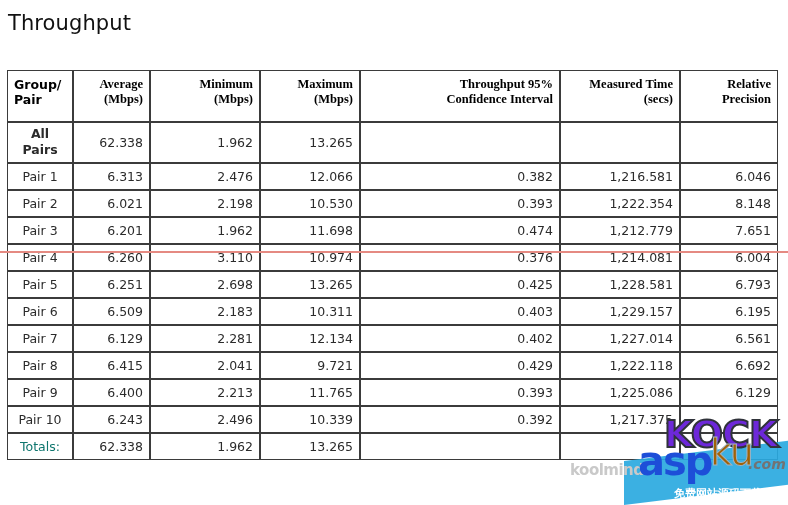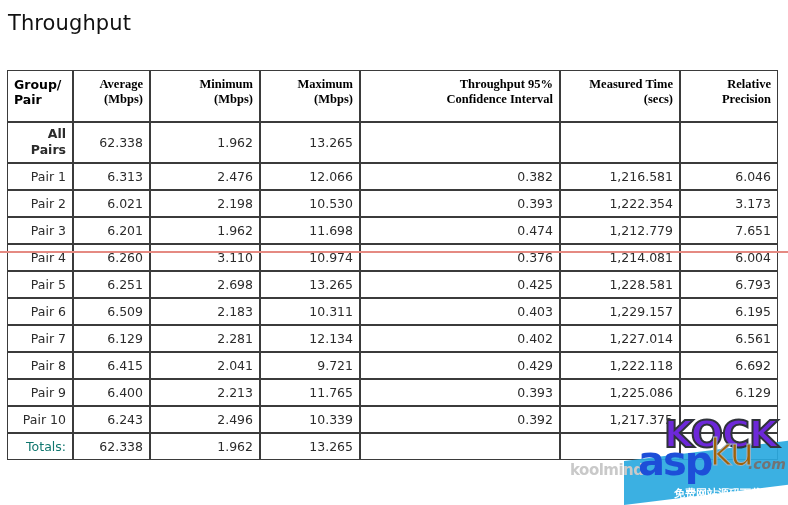--- a/index.html
+++ b/index.html
@@ -59,21 +59,21 @@
     vertical-align: top;
     padding-top: 6px;
     color: #000000;
     white-space: normal;
   }
   th.h-left  { text-align: left; }
   th.h-right { text-align: right; font-family: Liberation Serif, serif; }
 
   
   #report-table tbody td { height: 27px; }
-  td.c-label { text-align: right;  color: #2b2b2b; }
+  td.c-label { text-align: center;  color: #2b2b2b; }
   td.c-num   { text-align: right; color: #2b2b2b; }
 
   tr.row-allpairs td { height: 46px; }
   tr.row-allpairs td.c-label { font-weight: bold; white-space: normal; line-height: 16px; }
   tr.row-totals td.c-label { color: #0f766e; }
 
   
   col.col-group { width: 66px; }
   col.col-avg   { width: 77px; }
   col.col-min   { width: 110px; }
@@ -248,21 +248,21 @@
         <td class="c-num">1,216.581</td>
         <td class="c-num">6.046</td>
       </tr>
       <tr>
         <td class="c-label">Pair 2</td>
         <td class="c-num">6.021</td>
         <td class="c-num">2.198</td>
         <td class="c-num">10.530</td>
         <td class="c-num">0.393</td>
         <td class="c-num">1,222.354</td>
-        <td class="c-num">3.173</td>
+        <td class="c-num">8.148</td>
       </tr>
       <tr>
         <td class="c-label">Pair 3</td>
         <td class="c-num">6.201</td>
         <td class="c-num">1.962</td>
         <td class="c-num">11.698</td>
         <td class="c-num">0.474</td>
         <td class="c-num">1,212.779</td>
         <td class="c-num">7.651</td>
       </tr>

